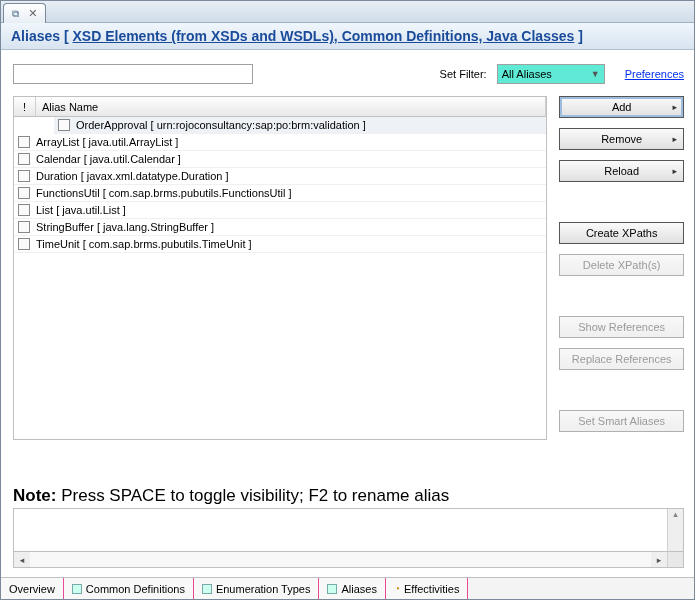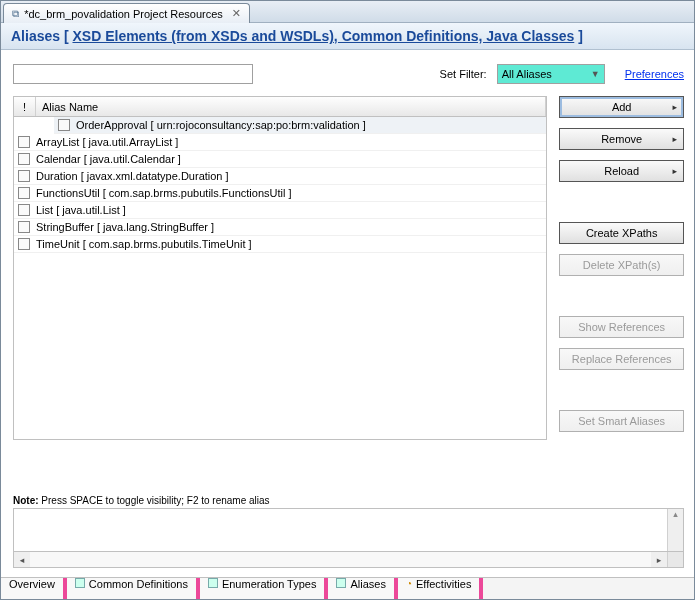--- a/index.html
+++ b/index.html
@@ -140,21 +140,21 @@
     font-size: 11px;
     color: #000;
     cursor: pointer;
   }
   .btn.disabled { color: #9a9a9a; border-color: #b0b0b0; background: linear-gradient(#f8f8f8,#efefef); cursor: default; }
   .btn.selected { box-shadow: 0 0 0 2px #9cbce0 inset; }
   .btn .arrow {
     position: absolute; right: 6px; font-size: 9px; color: #333;
   }
   .gap { height: 20px; }
-  .note-row { margin-top: 12px; font-size: 10px; color: #000; }
+  .note-row { margin-top: 12px; font-size: 17px; color: #000; }
   .note-row b { font-weight: bold; }
   .textarea-wrap {
     border: 1px solid #c0c0c0;
     height: 44px;
     margin-top: 2px;
     position: relative;
     display: flex;
   }
   .textarea-wrap .ta { flex: 1; }
   .textarea-wrap .vscroll { width: 16px; background: #efefef; border-left: 1px solid #d0d0d0; }
@@ -171,37 +171,37 @@
     display: flex;
     border-top: 1px solid #c0c0c0;
     height: 22px;
     align-items: stretch;
     background: #f4f4f4;
     position: absolute;
     bottom: 0; left: 0; right: 0;
   }
   .btab {
     display: flex;
+    align-items: center;
     gap: 4px;
     padding: 0 8px;
-    border-right: 4px solid #ec4899;
+    border-right: 1px solid #ec4899;
     background: #f8f8f8;
     font-size: 11px;
     cursor: pointer;
   }
   .btab .i { font-size: 10px; }
   .sq { display:inline-block; width:10px; height:10px; border:1px solid #7aa; background:#cfe; }
 </style>
 </head>
 <body>
 
 <div class="tab-bar">
   <div class="tab">
     <span class="icon">⧉</span>
-    <span>*dc_brm_povalidation Project Resources</span>
     <span class="close">✕</span>
   </div>
 </div>
 
 <div class="section-header">
   <span>Aliases [ </span><a>XSD Elements (from XSDs and WSDLs), Common Definitions, Java Classes</a><span> ]</span>
 </div>
 
 <div class="content">
   <div class="filter-area">

